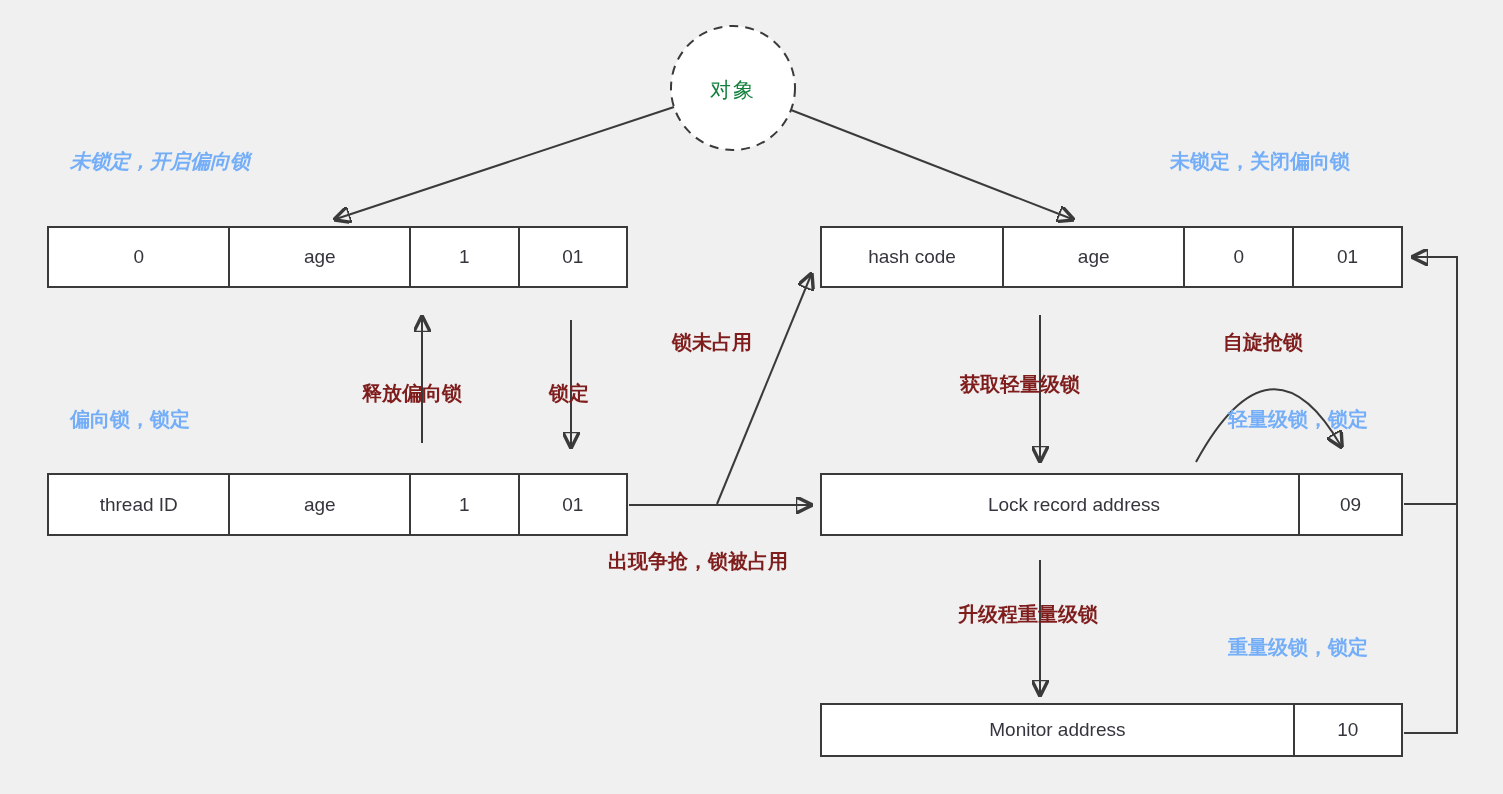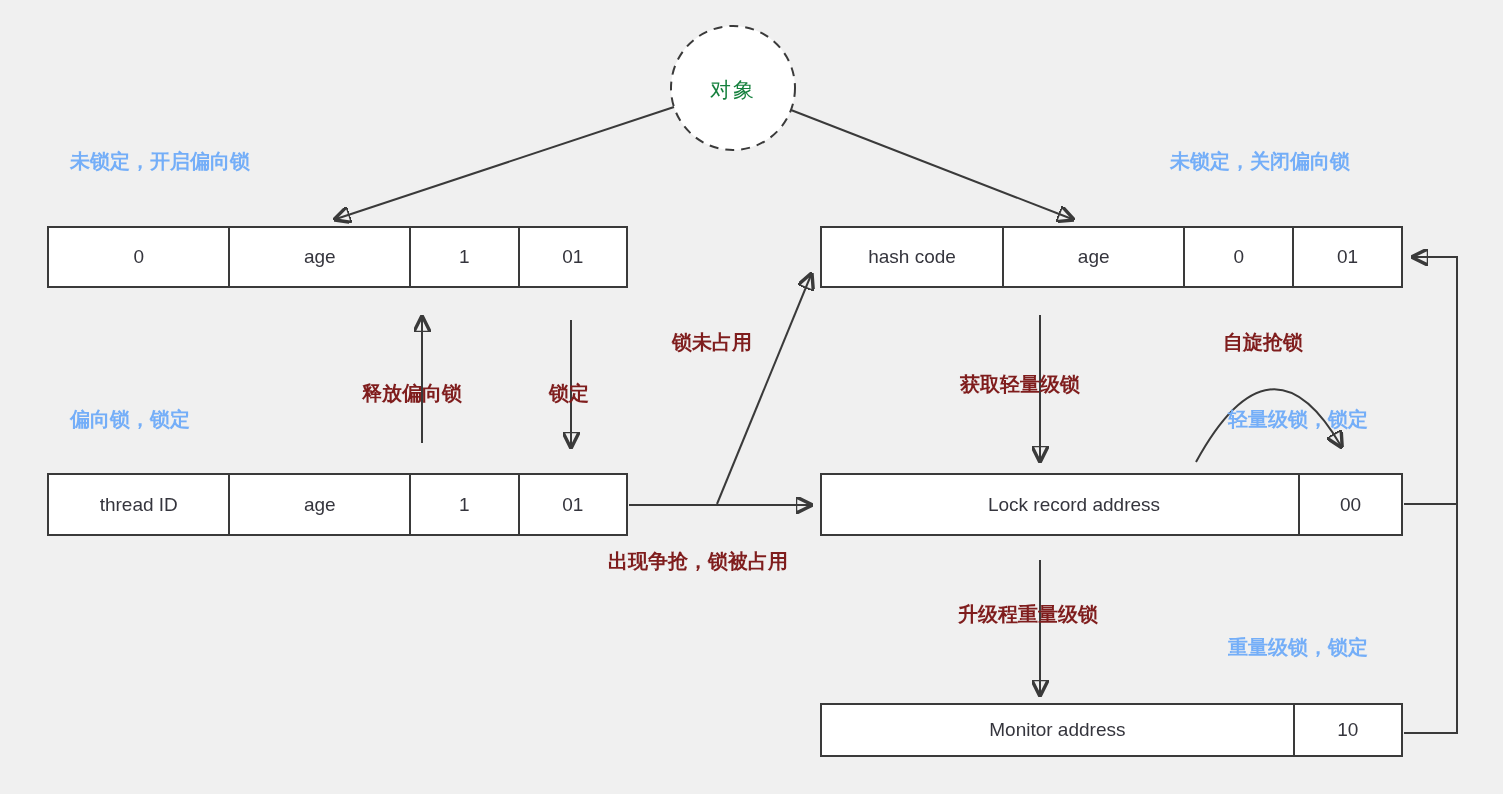--- a/index.html
+++ b/index.html
@@ -40,21 +40,21 @@
   .t4{left:820px;top:473px;width:583px;height:63px;padding-left:28px;}
   .t5{left:820px;top:703px;width:583px;height:54px;}
   .w1{width:31.1%;} .w2{width:31.3%;} .w3{width:18.8%;} .w4{width:18.8%;}
   .wa{width:81.3%;} .wb{width:18.7%;}
   .lbl{
     position:absolute;font-weight:bold;font-size:20px;
     white-space:nowrap;line-height:1.1;
   }
   .lbl-blue{color:#74aef8;}
   .lbl-purple{color:#7f1d1d;}
-  .b1{left:70px;top:150px;}
+  .b1{left:70px;top:150px;font-style:italic;}
   .b2{left:1170px;top:150px;}
   .b3{left:70px;top:408px;}
   .b4{left:1228px;top:408px;}
   .b5{left:1228px;top:636px;}
   .p1{left:362px;top:382px;}
   .p2{left:549px;top:382px;}
   .p3{left:672px;top:331px;}
   .p4{left:960px;top:373px;}
   .p5{left:1223px;top:331px;}
   .p6{left:608px;top:550px;}
@@ -124,21 +124,21 @@
 
   <div class="mw-table t3">
     <div class="mw-cell w1">thread ID</div>
     <div class="mw-cell w2">age</div>
     <div class="mw-cell w3">1</div>
     <div class="mw-cell w4">01</div>
   </div>
 
   <div class="mw-table t4">
     <div class="mw-cell wa">Lock record address</div>
-    <div class="mw-cell wb">00</div>
+    <div class="mw-cell wb">09</div>
   </div>
 
   <div class="mw-table t5">
     <div class="mw-cell wa">Monitor address</div>
     <div class="mw-cell wb">10</div>
   </div>
 
 </div>
 
 </body></html>

